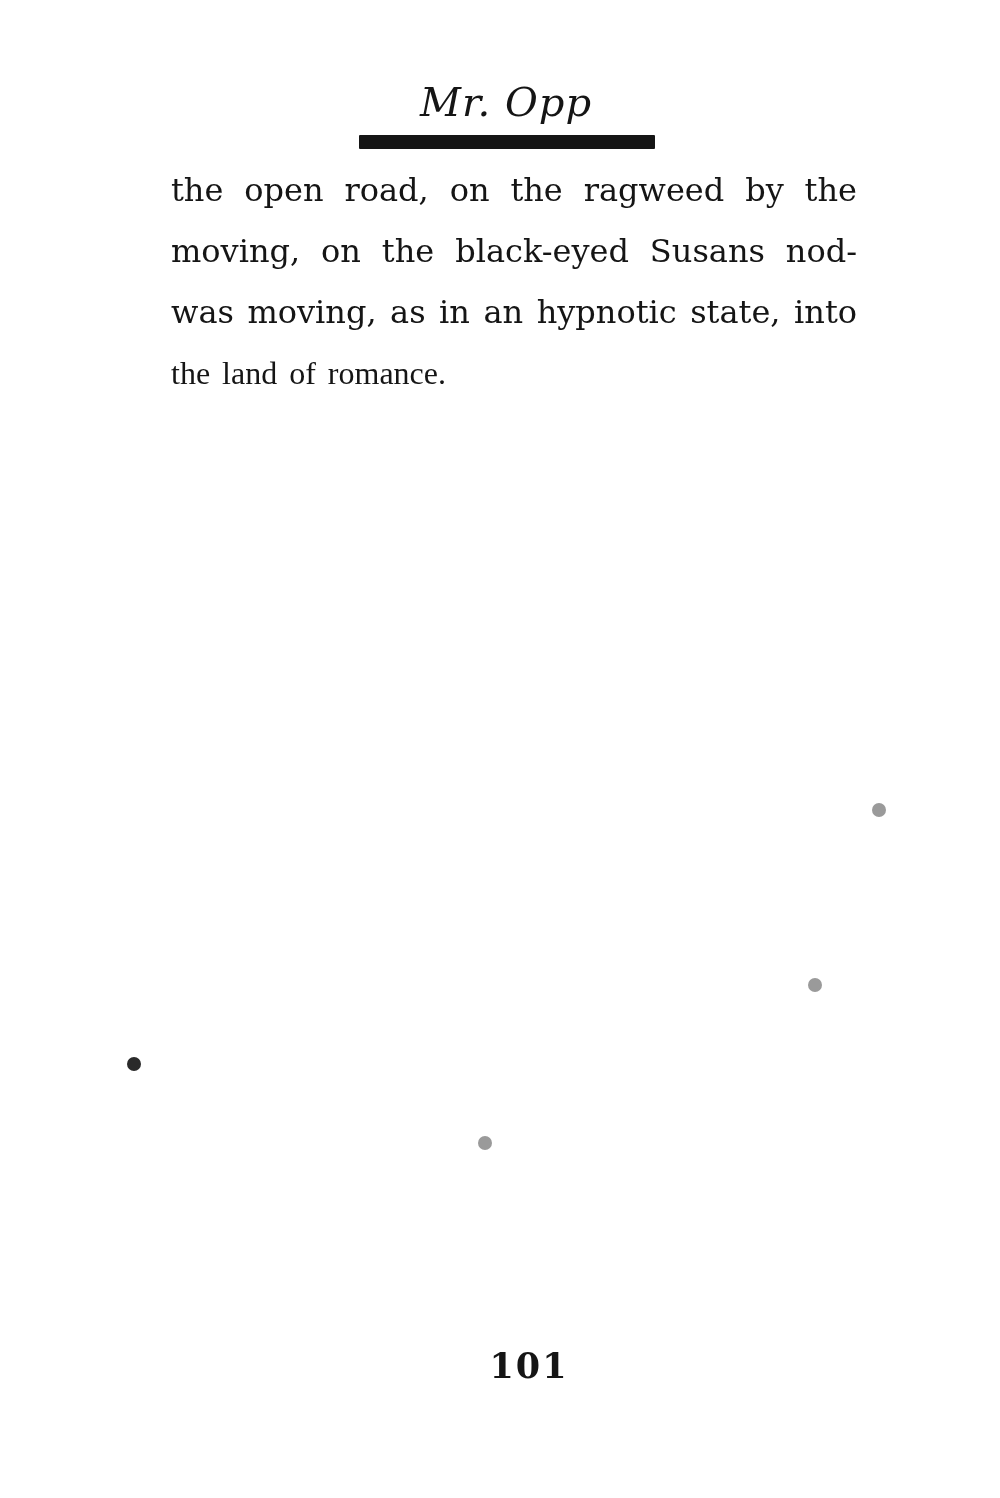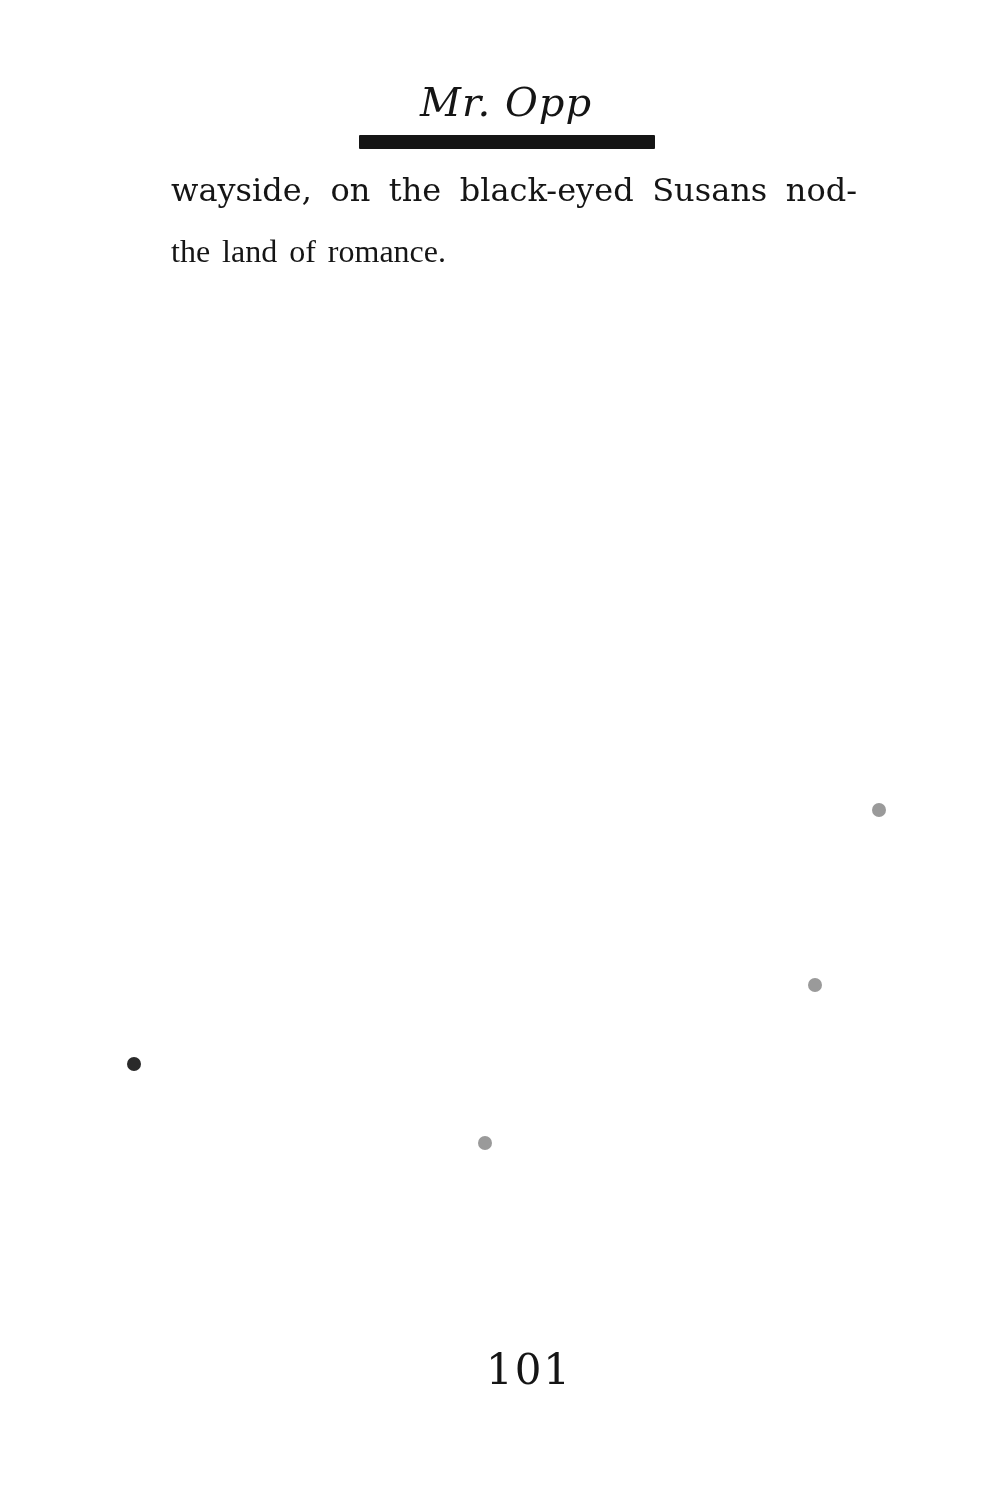--- a/index.html
+++ b/index.html
@@ -64,22 +64,22 @@
     font-family: Liberation Serif, serif;
   }
   .folio {
     position: absolute;
     top: 1324px;
     left: 0;
     width: 1030px; 
     text-align: center;
   }
   .folio .num {
-    font-size: 42px;
-    font-weight: normal;
+    font-size: 35px;
+    font-weight: bold;
     letter-spacing: 2px;
     color: var(--ink);
   }
   .speck {
     position: absolute;
     border-radius: 50%;
   }
   .speck.dark  { width: 6px; height: 6px; background: #2a2a2a; }
   .speck.faint { width: 3px; height: 3px; background: #9a9a9a; }
 </style>
@@ -88,21 +88,23 @@
 
 <div class="page">
 
   <div class="running-head">
     <span class="title">Mr. Opp</span>
   </div>
 
   <div class="head-rule"></div>
 
   <div class="body-block">
-    <div class="text-line">wayside, on the black-eyed Susans nod-</div>
+    <div class="text-line">the open road, on the ragweed by the</div>
+    <div class="text-line">moving, on the black-eyed Susans nod-</div>
+    <div class="text-line">was moving, as in an hypnotic state, into</div>
     <div class="text-line last">the land of romance.</div>
   </div>
 
   <div class="speck faint" style="left:858px; top:789px;"></div>
   <div class="speck faint" style="left:794px; top:964px;"></div>
   <div class="speck dark" style="left:113px; top:1043px;"></div>
   <div class="speck faint" style="left:464px; top:1122px;"></div>
 
   <div class="folio">
     <span class="num">101</span>

